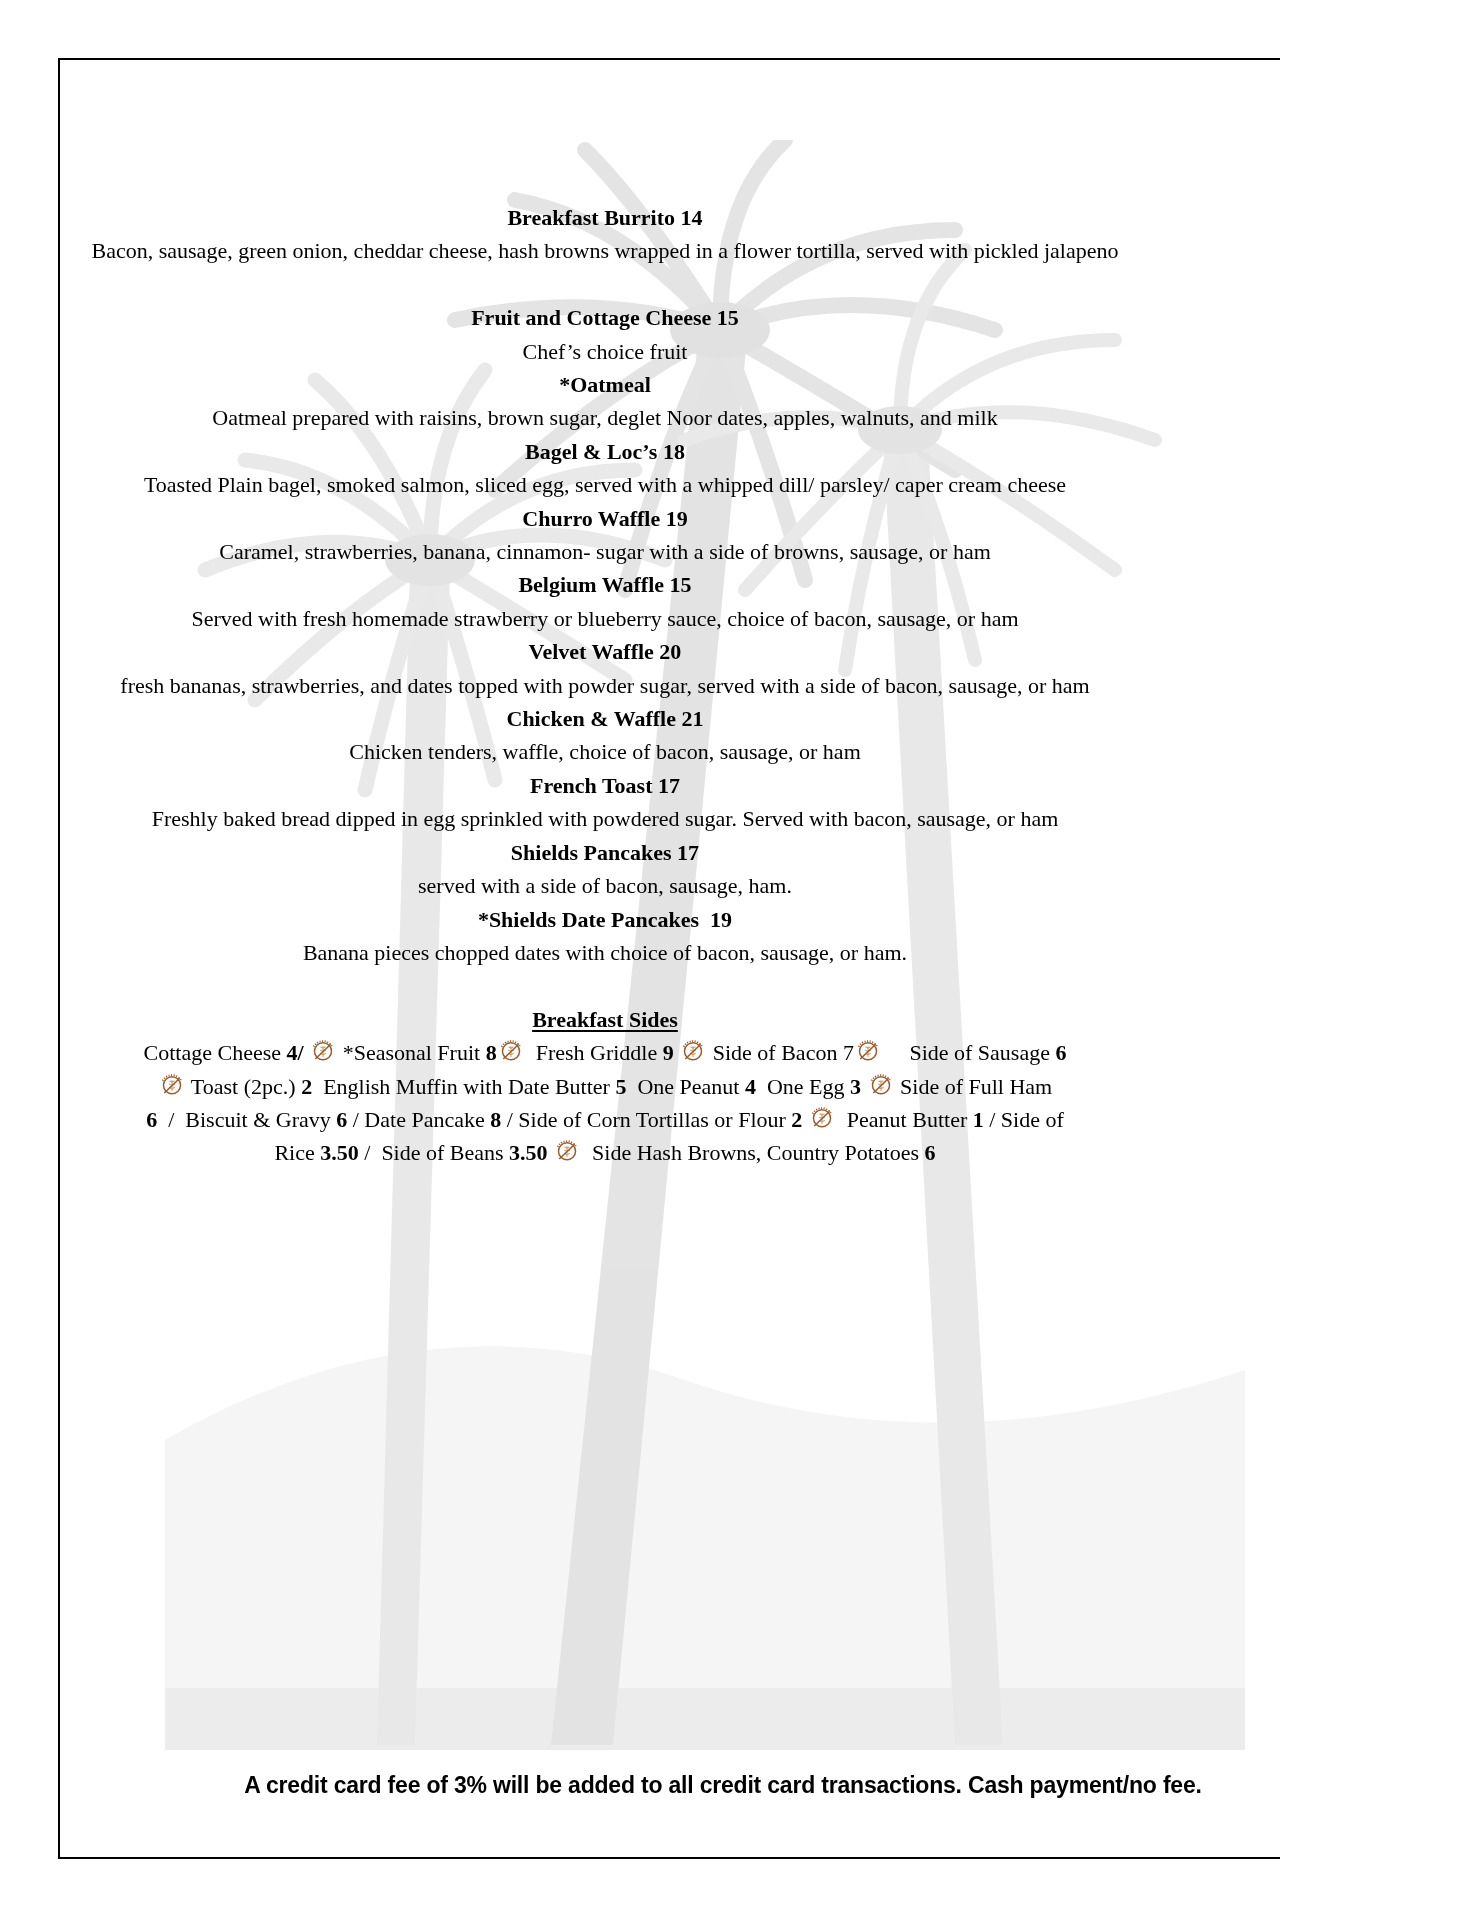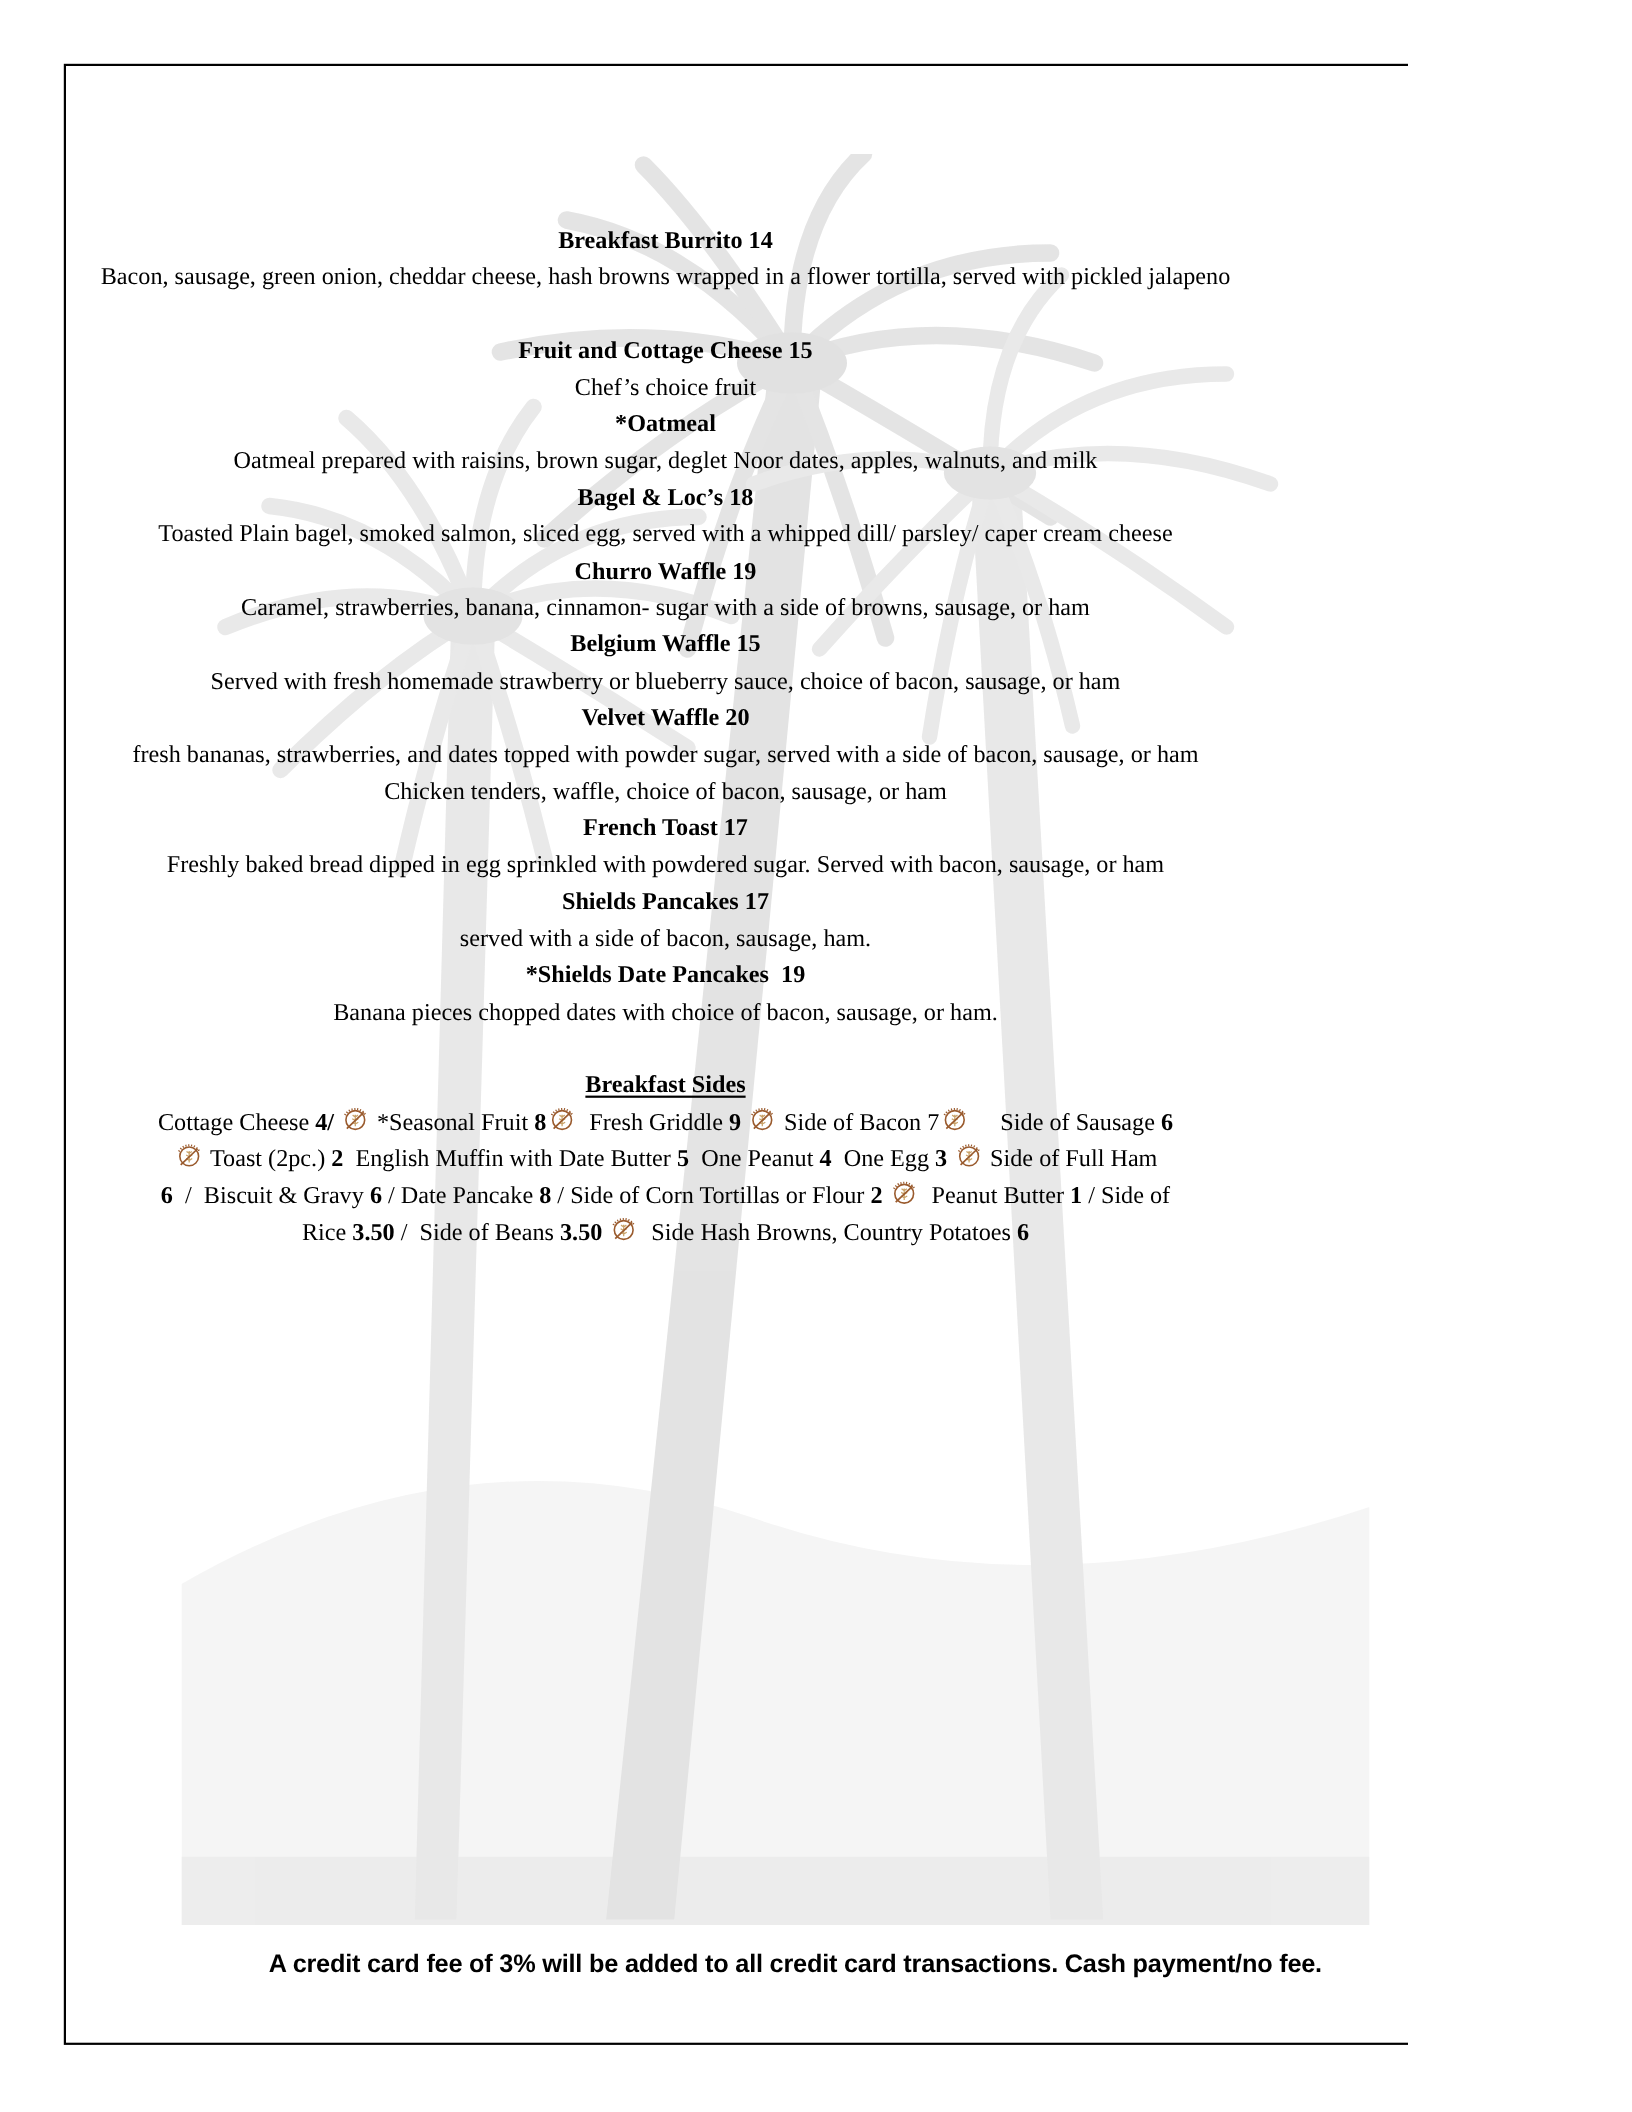--- a/index.html
+++ b/index.html
@@ -94,20 +94,21 @@
         <div class="mi-title">*Oatmeal</div>
         <div class="mi-desc">Oatmeal prepared with raisins, brown sugar, deglet Noor dates, apples, walnuts, and milk</div>
         <div class="mi-title">Bagel &amp; Loc’s 18</div>
         <div class="mi-desc">Toasted Plain bagel, smoked salmon, sliced egg, served with a whipped dill/ parsley/ caper cream cheese</div>
         <div class="mi-title">Churro Waffle 19</div>
         <div class="mi-desc">Caramel, strawberries, banana, cinnamon- sugar with a side of browns, sausage, or ham</div>
         <div class="mi-title">Belgium Waffle 15</div>
         <div class="mi-desc">Served with fresh homemade strawberry or blueberry sauce, choice of bacon, sausage, or ham</div>
         <div class="mi-title">Velvet Waffle 20</div>
         <div class="mi-desc">fresh bananas, strawberries, and dates topped with powder sugar, served with a side of bacon, sausage, or ham</div>
+        <div class="mi-title">Chicken &amp; Waffle 21</div>
         <div class="mi-desc">Chicken tenders, waffle, choice of bacon, sausage, or ham</div>
         <div class="mi-title">French Toast 17</div>
         <div class="mi-desc">Freshly baked bread dipped in egg sprinkled with powdered sugar. Served with bacon, sausage, or ham</div>
         <div class="mi-title">Shields Pancakes 17</div>
         <div class="mi-desc">served with a side of bacon, sausage, ham.</div>
         <div class="mi-title">*Shields Date Pancakes  19</div>
         <div class="mi-desc">Banana pieces chopped dates with choice of bacon, sausage, or ham.</div>
         <div class="spacer"></div>
         <div class="mi-title underlined">Breakfast Sides</div>
       </div>

